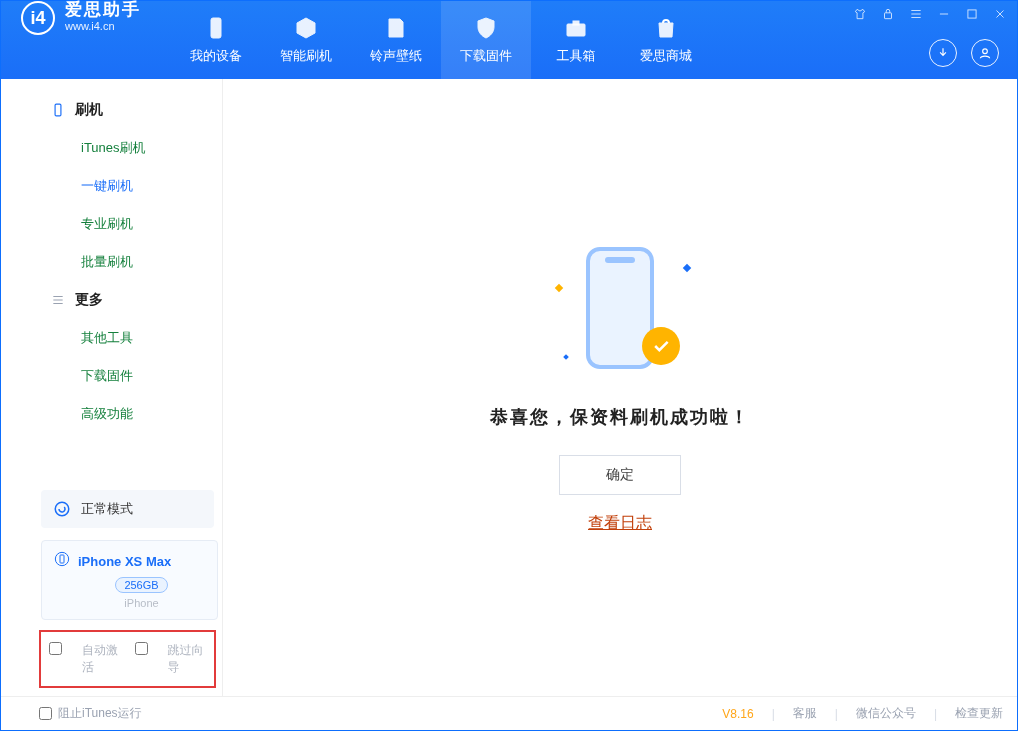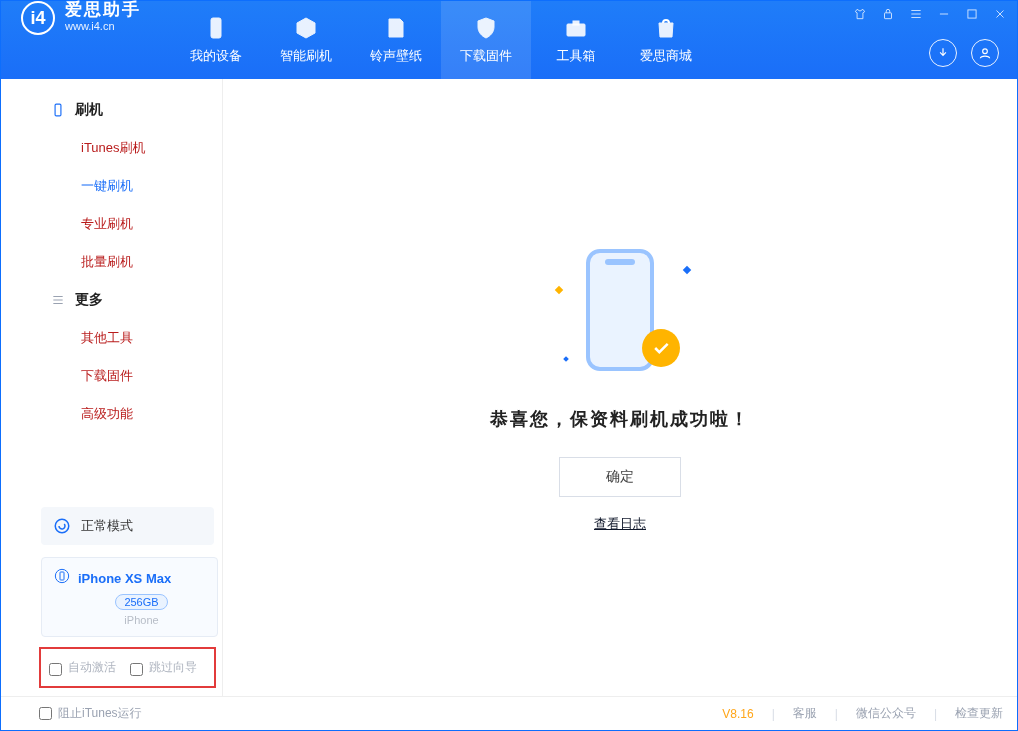--- a/index.html
+++ b/index.html
@@ -85,21 +85,21 @@
 .body { flex: 1; display: flex; min-height: 0; padding-left: 32px; }
 
 .sidebar { width: 190px; border-right: 1px solid #eee; display: flex; flex-direction: column; }
 .side-sections { flex: 1; overflow: auto; padding-top: 12px; }
 .side-heading {
   display: flex; align-items: center; gap: 10px;
   font-size: 14px; font-weight: 700; color: #222; padding: 10px 18px;
 }
 .side-heading .hicon { width: 14px; height: 14px; display: flex; align-items: center; justify-content: center; }
 .side-item {
-  padding: 10px 10px 10px 48px; font-size: 13px; color: #b91c1c; cursor: pointer;
+  padding: 10px 10px 10px 48px; font-size: 13px; color: #15803d; cursor: pointer;
 }
 .side-item.active { color: #1a6ef8; }
 
 .side-device {
   background: #f4f7fb; margin: 8px; border-radius: 4px; padding: 10px 12px;
   display: flex; align-items: center; gap: 10px; font-size: 13px; color: #333;
 }
 .side-device .dicon { width: 18px; height: 18px; }
 .device-card {
   margin: 4px 4px 10px 8px; border: 1px solid #e6ecf5; border-radius: 4px; padding: 10px 12px; background: #f8fbff; text-align: center;
@@ -110,42 +110,42 @@
   color: #1a6ef8; border: 1px solid #9ac4ff; border-radius: 10px; padding: 1px 8px;
   background: #eaf3ff;
 }
 .device-card .dtype { font-size: 11px; color: #b7bdc7; margin-top: 4px; margin-left: 24px; }
 .device-card .dhead { display: flex; align-items: center; gap: 8px; }
 .device-card .dhead svg { width: 16px; height: 16px; }
 
 .side-checks {
   border: 2px solid #e23b3b; margin: 0 6px 8px 6px; padding: 10px 8px; display: flex; gap: 14px;
 }
-.side-checks label { display: flex; align-items: flex-end; gap: 6px; font-size: 12px; color: #aeb4bf; cursor: pointer; }
+.side-checks label { display: flex; align-items: flex-start; gap: 20px; font-size: 12px; color: #aeb4bf; cursor: pointer; }
 .side-checks input { width: 13px; height: 13px; }
 
 .main { flex: 1; display: flex; flex-direction: column; align-items: center; justify-content: center; }
 .illu { position: relative; width: 140px; height: 140px; margin-bottom: 24px; }
 .illu .phone { position: absolute; left: 36px; top: 6px; width: 68px; height: 122px; border: 4px solid #9ac4ff; border-radius: 14px; background: #eaf3ff; }
 .illu .phone:before { content: ""; position: absolute; top: 6px; left: 50%; transform: translateX(-50%);
   width: 30px; height: 6px; background: #9ac4ff; border-radius: 3px; }
 .illu .check { position: absolute; right: 10px; bottom: 16px; width: 38px; height: 38px; background: #ffb400; border-radius: 50%;
   display: flex; align-items: center; justify-content: center; }
 .illu .check svg { width: 20px; height: 20px; stroke: #fff; fill: none; stroke-width: 3; }
 .illu .spark { position: absolute; width: 6px; height: 6px; background: #ffb400; transform: rotate(45deg); }
 .illu .s1 { left: 6px; top: 44px; }
 .illu .s2 { right: 0; top: 24px; background: #1a6ef8; }
 .illu .s3 { left: 14px; bottom: 22px; background: #1a6ef8; width: 4px; height: 4px; }
 
 .headline { font-size: 18px; color: #222; font-weight: 600; margin-bottom: 26px; letter-spacing: 2px; }
 .ok-btn {
   border: 1px solid #d9dee7; background: #fff; color: #444; font-size: 14px;
   padding: 10px 46px; cursor: pointer;
 }
-.log-link { margin-top: 18px; font-size: 13px; color: #0f172a; cursor: pointer; text-decoration: underline; }
+.log-link { margin-top: 18px; font-size: 16px; color: #c2410c; cursor: pointer; text-decoration: underline; }
 
 
 .statusbar {
   height: 34px; border-top: 1px solid #eee; display: flex; align-items: center;
   font-size: 12px; color: #9aa2b1; padding: 0 14px; gap: 18px;
 }
 .statusbar .left { display: flex; align-items: flex-end; gap: 6px; flex: 1; padding-left: 24px; }
 .statusbar .ver { color: #ffa61a; }
 .statusbar .sep { color: #d8dde6; }
 .statusbar .slink { cursor: pointer; }

